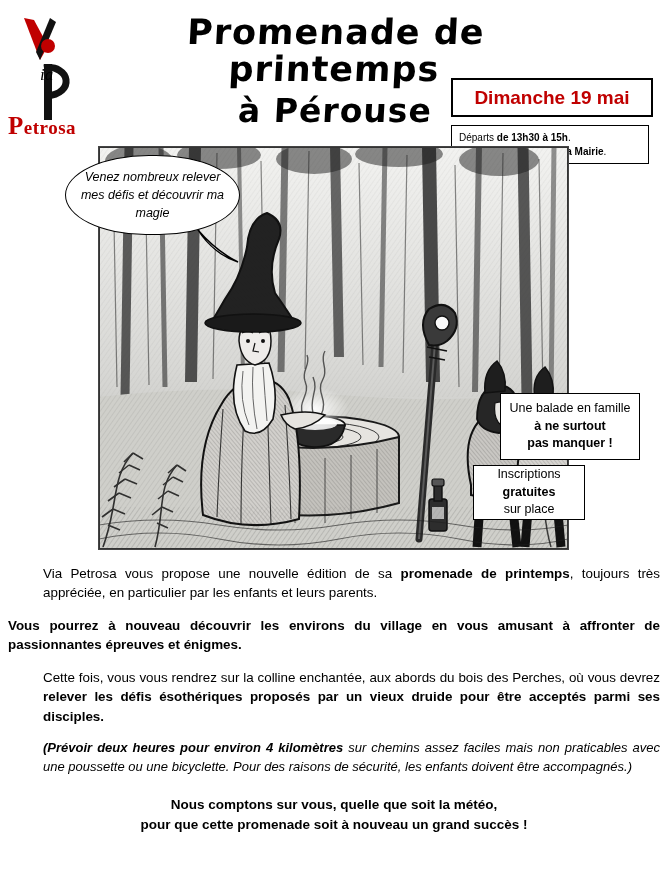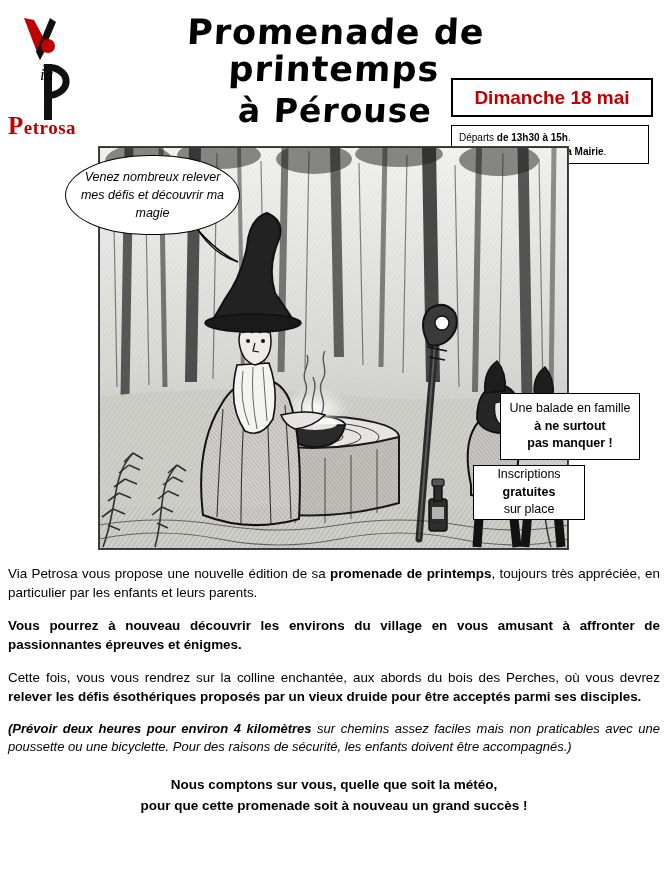--- a/index.html
+++ b/index.html
@@ -176,21 +176,21 @@
   
   .body-text {
     position: absolute;
     left: 8px;
     top: 564px;
     width: 652px;
     font-size: 13.4px;
     line-height: 1.45;
   }
   .p { margin: 0 0 13px 0; }
-  .p.justify { text-align: justify; }
+  .p.justify { text-align: justify; margin-left: 35px; }
   .p b { font-weight: bold; }
   .p.bold-all { font-weight: bold; text-align: justify; }
   .p.ital { font-style: italic; font-size: 13px; }
   .p.ital b { font-weight: bold; }
   .closing {
     text-align: center;
     font-weight: bold;
     font-size: 13.5px;
     line-height: 1.5;
     margin-top: 18px;
@@ -210,21 +210,21 @@
 </div>
 <div class="logo-via">ia</div>
 <div class="logo-petrosa"><span class="big">P</span><span>etrosa</span></div>
 
 <div class="title-block">
   <div class="title-line1">Promenade de printemps</div>
   <div class="title-line2">à Pérouse</div>
 </div>
 
 <div class="date-box">
-  <span>Dimanche 18 mai</span>
+  <span>Dimanche 19 mai</span>
 </div>
 
 <div class="depart-box">
   <div><span>Départs </span><b>de 13h30 à 15h</b><span>.</span></div>
   <div><span>Rendez-vous </span><b>place de la Mairie</b><span>.</span></div>
 </div>
 
 <div class="illus">
   <svg width="469" height="402" viewBox="0 0 469 402">
     <defs>

